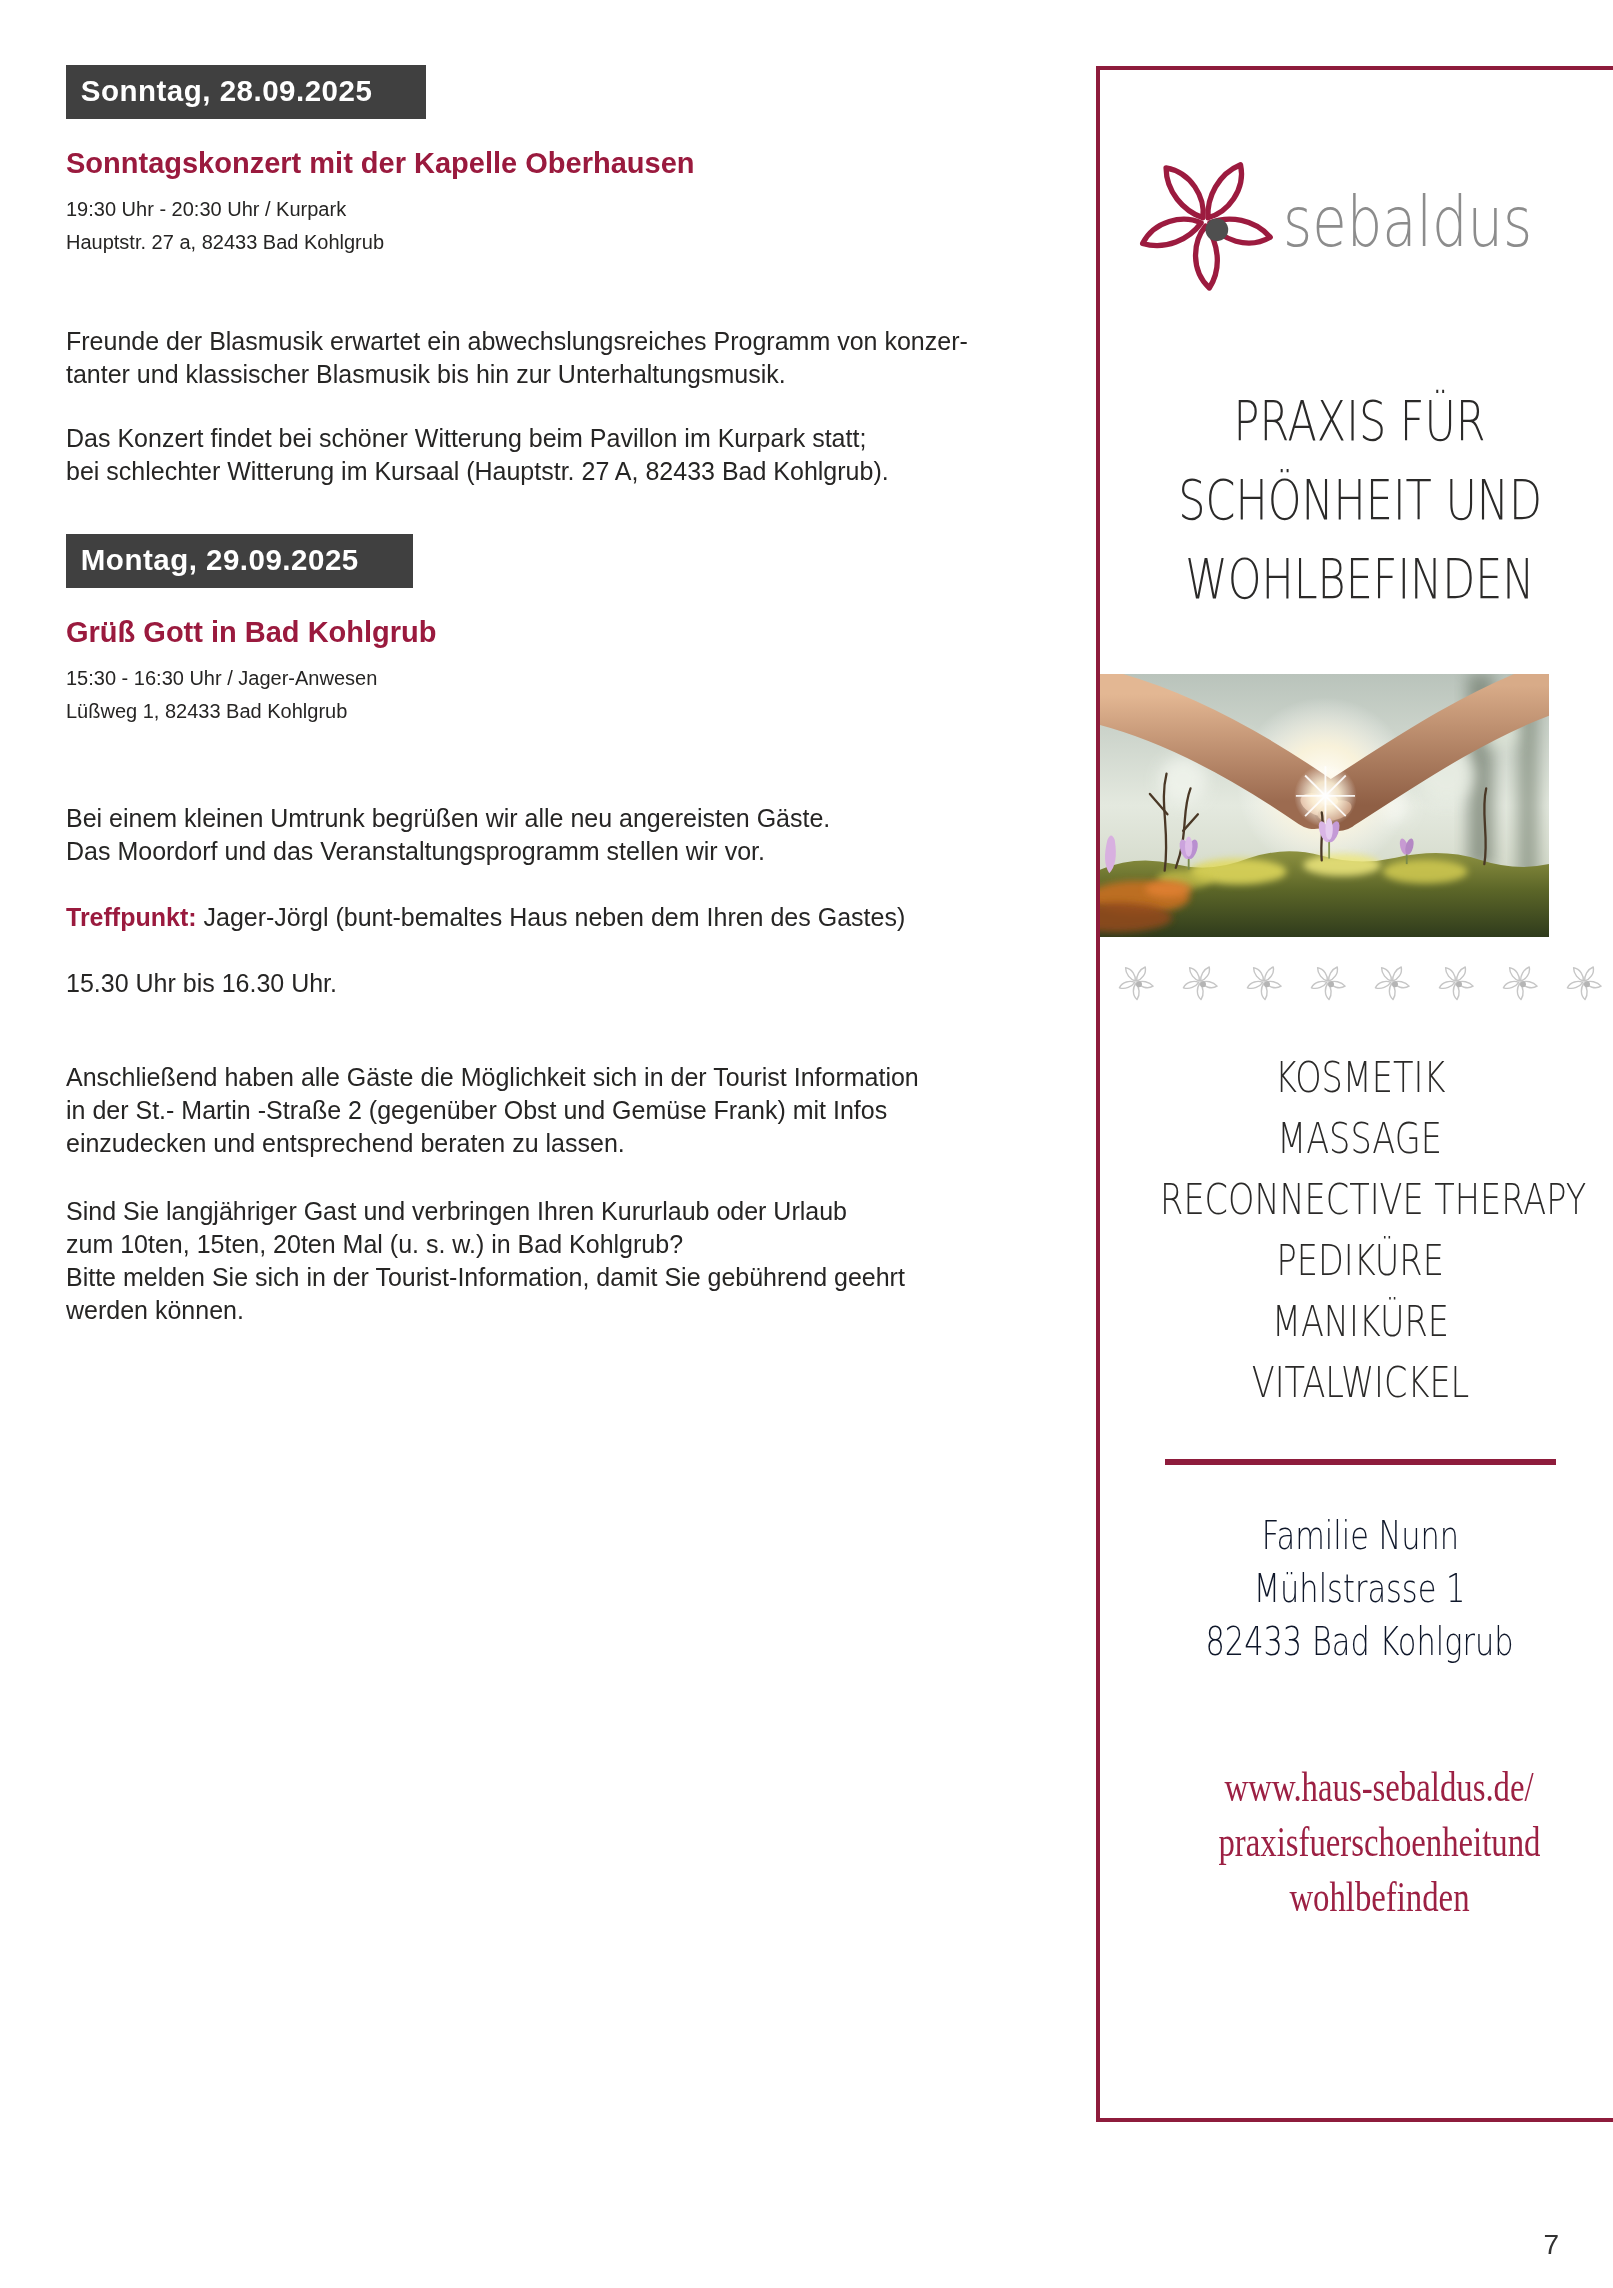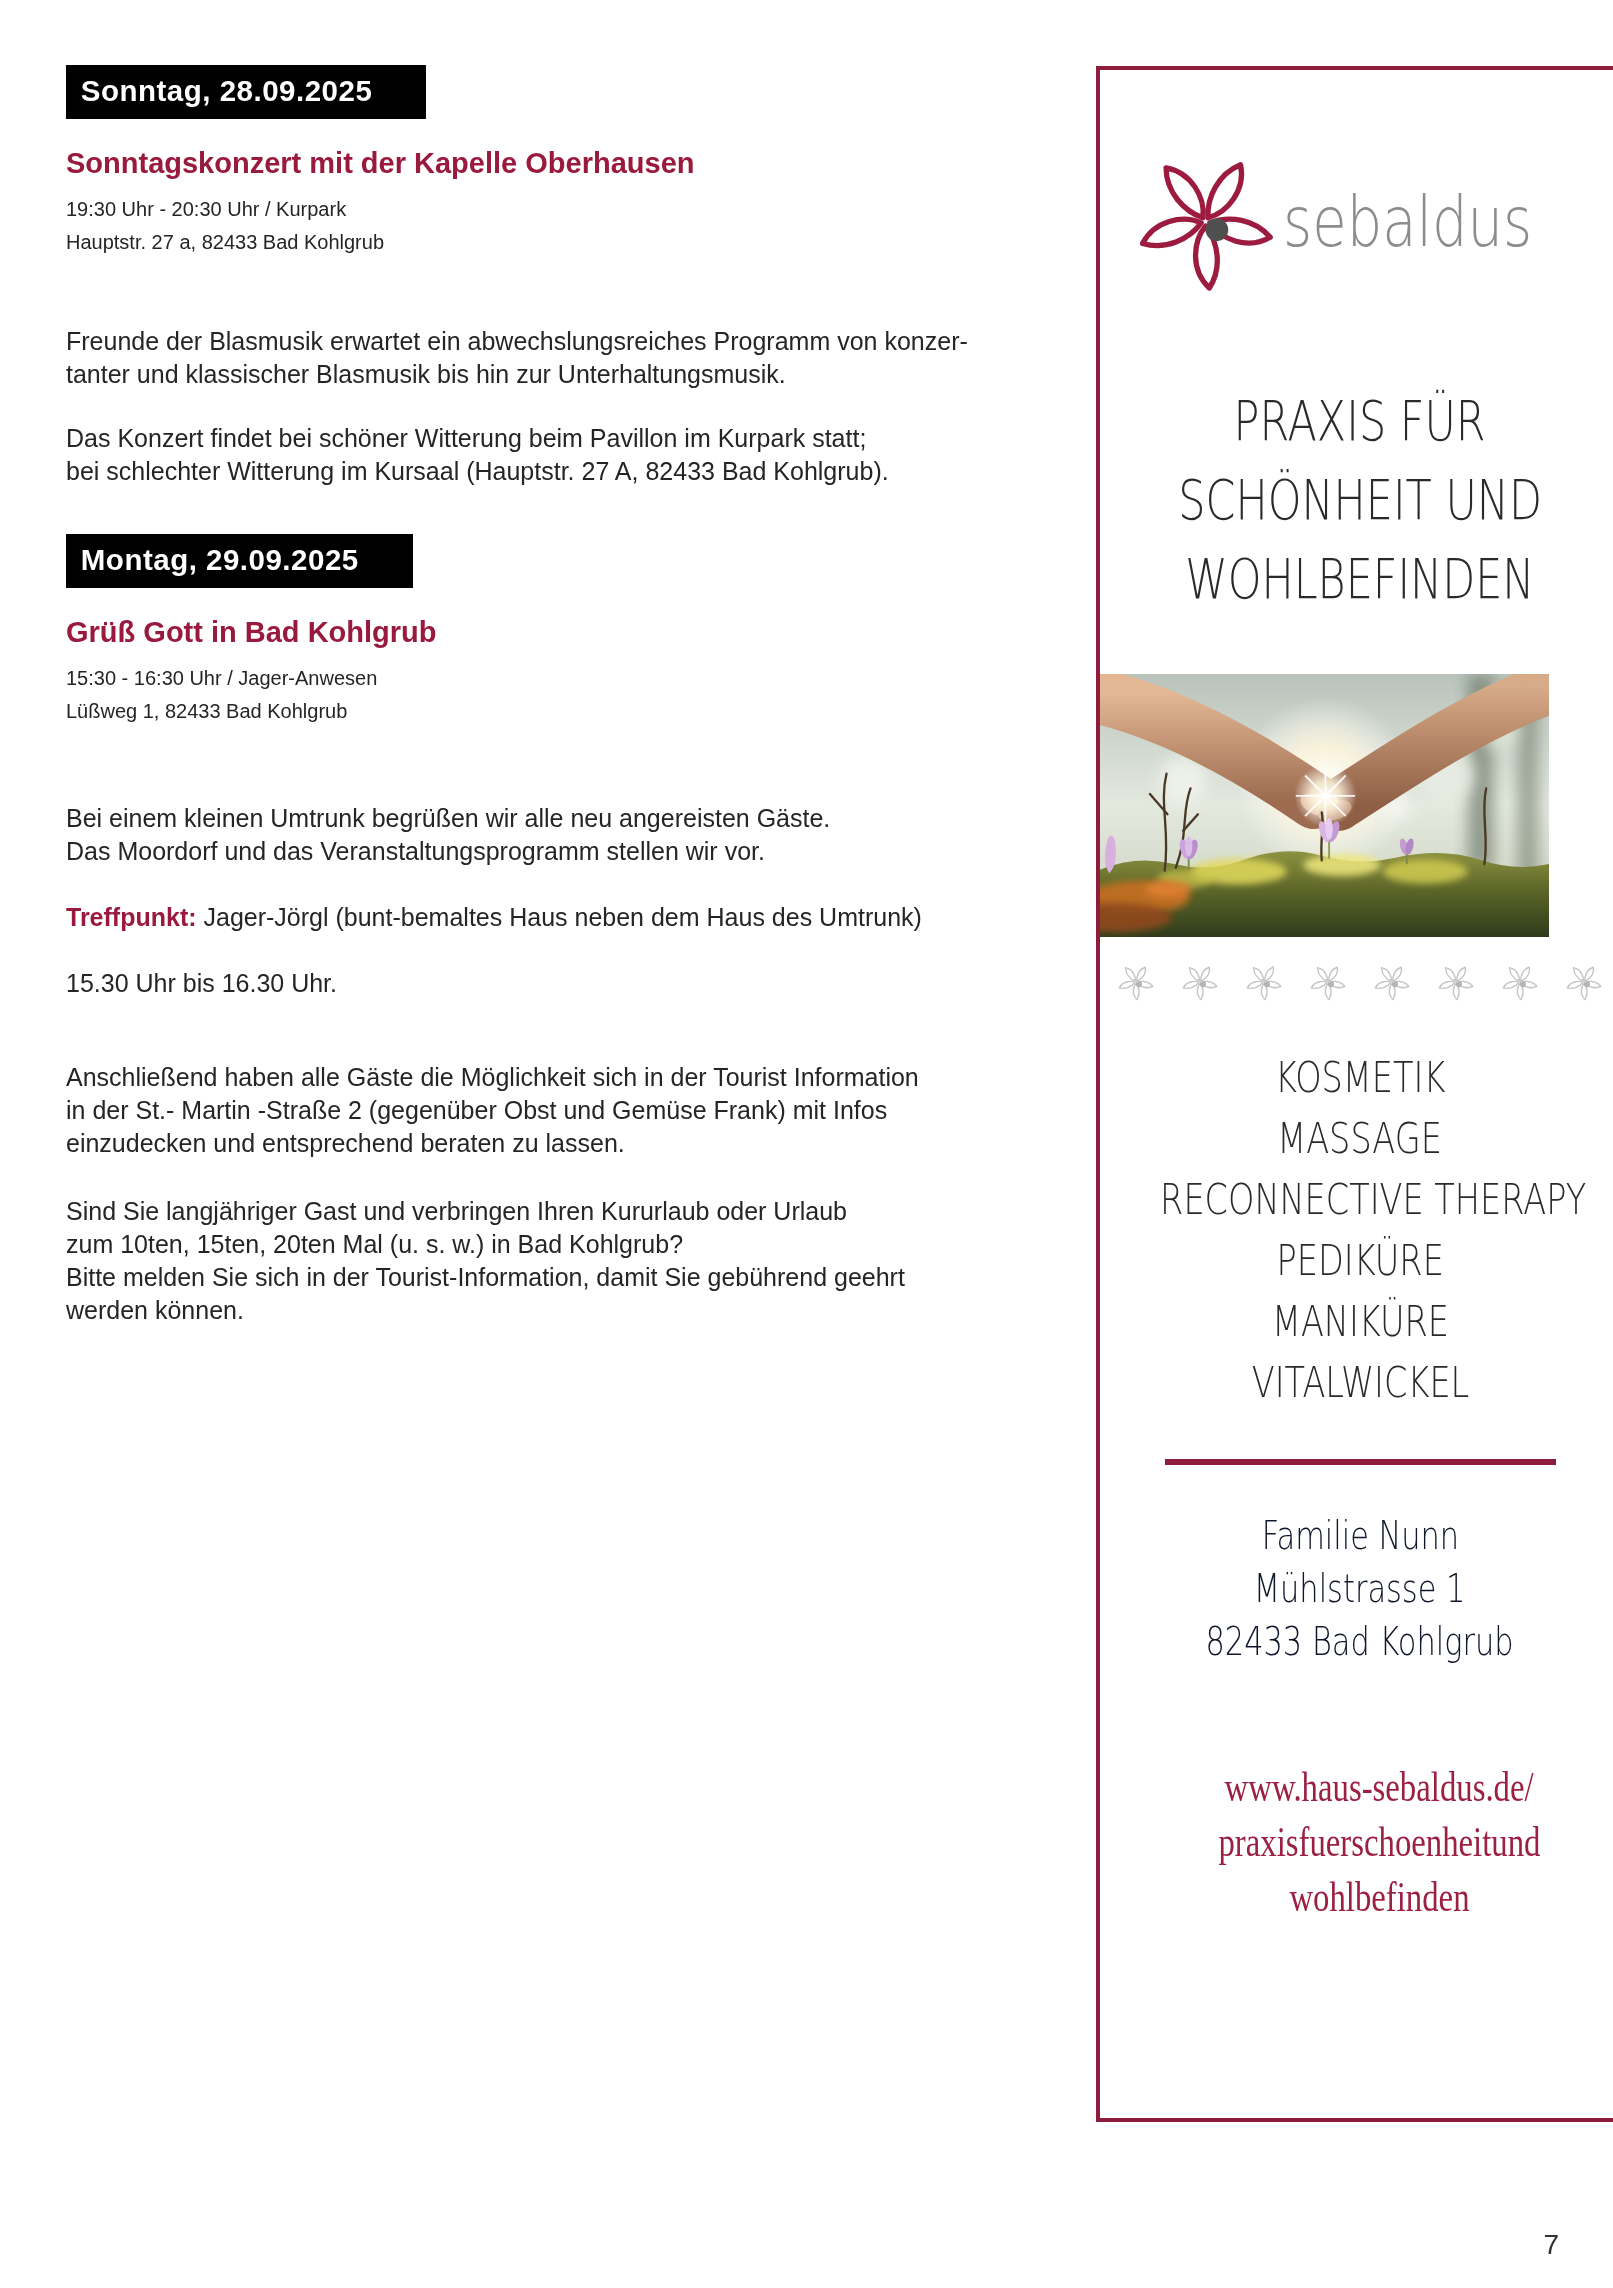--- a/index.html
+++ b/index.html
@@ -6,21 +6,21 @@
   body{
     width:1613px;height:2289px;background:#ffffff;position:relative;
     font-family:"Liberation Sans", sans-serif;color:#262524;
     -webkit-font-smoothing:antialiased;
   }
   .page{position:absolute;inset:0;overflow:hidden;}
 
   
   .left-col{position:absolute;left:66px;top:65px;width:1024px;}
   .date-banner{
-    display:inline-block;background:#000000;color:#ffffff;
+    display:inline-block;background:#404040;color:#ffffff;
     font-size:29.5px;font-weight:700;letter-spacing:0.5px;
     padding:9.2px 54px 11px 14.8px;
   }
   .event-title{margin:28px 0 0 0;font-size:29px;font-weight:700;color:#9a1a3e;}
   .meta{margin-top:13px;font-size:20px;line-height:33px;white-space:pre-line;color:#262524;}
   .para{font-size:25px;line-height:33px;white-space:pre-line;color:#262524;}
   .p-mt72{margin-top:66px;}
   .p-mt34{margin-top:31px;}
   .p-mt44{margin-top:41px;}
   .p-mt30{margin-top:28px;}
@@ -95,21 +95,21 @@
     <div class="event2">
       <div class="date-banner">Montag, 29.09.2025</div>
 
       <h2 class="event-title">Grüß Gott in Bad Kohlgrub</h2>
       <div class="meta">15:30 - 16:30 Uhr  / Jager-Anwesen
 Lüßweg 1, 82433 Bad Kohlgrub</div>
 
       <div class="para p-mt44">
         <div>Bei einem kleinen Umtrunk begrüßen wir alle neu angereisten Gäste.
 Das Moordorf und das Veranstaltungsprogramm stellen wir vor.</div>
-        <div><span class="treffpunkt-label">Treffpunkt:</span><span> Jager-Jörgl (bunt-bemaltes Haus neben dem Haus des Umtrunk)</span></div>
+        <div><span class="treffpunkt-label">Treffpunkt:</span><span> Jager-Jörgl (bunt-bemaltes Haus neben dem Ihren des Gastes)</span></div>
         <div>15.30 Uhr bis 16.30 Uhr.</div>
       </div>
 
       <div class="para p-mt30">Anschließend haben alle Gäste die Möglichkeit sich in der Tourist Information
 in der St.- Martin -Straße 2 (gegenüber Obst und Gemüse Frank) mit Infos
 einzudecken und entsprechend beraten zu lassen.</div>
       <div class="para p-mt36">Sind Sie langjähriger Gast und verbringen Ihren Kururlaub oder Urlaub
 zum 10ten, 15ten, 20ten Mal (u. s. w.) in Bad Kohlgrub?
 Bitte melden Sie sich in der Tourist-Information, damit Sie gebührend geehrt
 werden können.</div>

